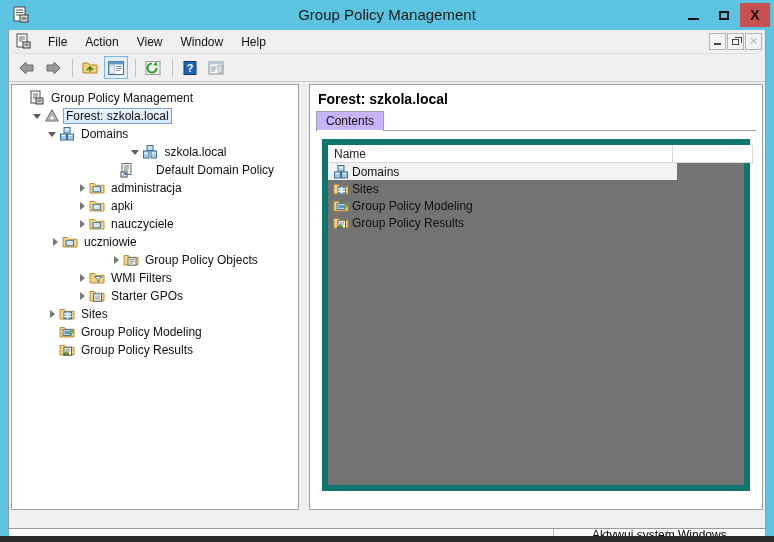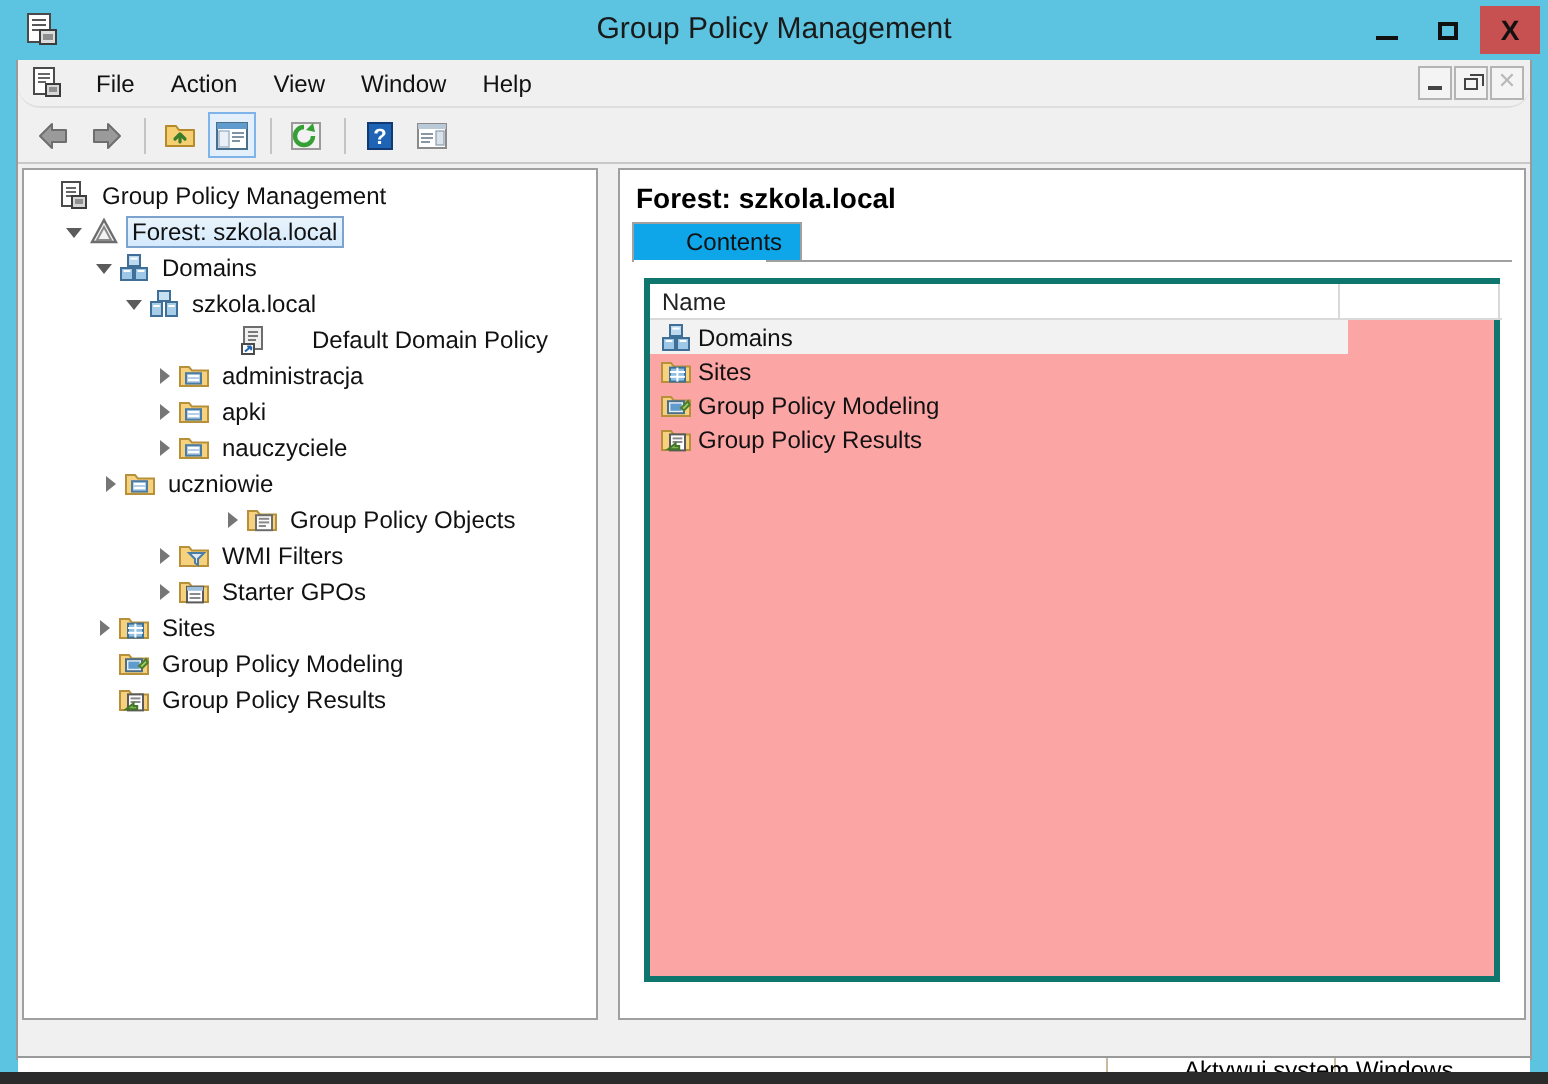--- a/index.html
+++ b/index.html
@@ -126,32 +126,32 @@
 
   
   .rp-title{
     position:absolute;left:8px;top:6px;font-size:14px;font-weight:bold;color:#000;
     font-family:"Liberation Sans",sans-serif;
   }
   .tabstrip{
     position:absolute;left:6px;top:26px;width:440px;height:20px;
   }
   .tab{
-    position:absolute;left:0;top:0;height:19px;padding:2px 9px 0 26px;
-    background:#0ea5e9;border:1px solid #a0a0a0;border-bottom:none;
+    position:absolute;left:0;top:0;height:19px;padding:2px 9px 0 9px;
+    background:#c4b5fd;border:1px solid #a0a0a0;border-bottom:none;
     font-size:12px;color:#111;box-sizing:border-box;
     font-family:"Liberation Sans",sans-serif;
   }
   .tabline{
     position:absolute;left:0;top:19px;width:440px;height:1px;background:#a0a0a0;
   }
   .tabline-gapcover{position:absolute;top:19px;height:1px;background:#ffffff;}
   .list-outer{
     position:absolute;left:12px;top:54px;width:428px;height:352px;
-    border:3px solid #0f766e;background:#fca5a5;box-sizing:border-box;
+    border:6px solid #0f766e;background:#737373;box-sizing:border-box;
   }
   .lv-head{
     position:absolute;left:0;top:0;width:426px;height:18px;
     display:flex;border-bottom:1px solid #d9d9d9;box-sizing:border-box;
     background:#ffffff;
   }
   .lv-col{
     height:17px;display:flex;align-items:center;padding-left:6px;
     border-right:1px solid #d9d9d9;font-size:12px;color:#222;box-sizing:border-box;
     font-family:"Liberation Sans",sans-serif;
@@ -341,21 +341,21 @@
                   <rect x="1.5" y="8" width="6" height="6" fill="#9fc8e8" stroke="#3f6f96"></rect>
                   <rect x="8.5" y="8" width="6" height="6" fill="#9fc8e8" stroke="#3f6f96"></rect>
                   <rect x="5" y="1.5" width="6" height="5.5" fill="#bcd9ef" stroke="#3f6f96"></rect>
                   <line x1="2.8" y1="9.5" x2="6.2" y2="9.5" stroke="#fff"></line>
                   <line x1="9.8" y1="9.5" x2="13.2" y2="9.5" stroke="#fff"></line>
                   <line x1="6.2" y1="3.3" x2="9.8" y2="3.3" stroke="#fff"></line>
                 </svg>
               </div>
               <span class="tlabel">Domains</span>
             </div>
-            <div class="tnode" style="padding-left: 49px;">
+            <div class="tnode" style="padding-left: 49px; justify-content: center;">
               <div class="twist">
                 <div class="tri expanded"></div>
               </div>
               <div class="ticon">
                 <svg width="16" height="16" viewBox="0 0 16 16">
                   <rect x="1.5" y="7" width="5.5" height="7" fill="#a7cde9" stroke="#3f6f96"></rect>
                   <rect x="9" y="7" width="5.5" height="7" fill="#a7cde9" stroke="#3f6f96"></rect>
                   <rect x="5" y="1.5" width="6" height="5" fill="#c6e0f2" stroke="#3f6f96"></rect>
                   <line x1="2.6" y1="9" x2="5.9" y2="9" stroke="#fff"></line>
                   <line x1="10.1" y1="9" x2="13.4" y2="9" stroke="#fff"></line>

